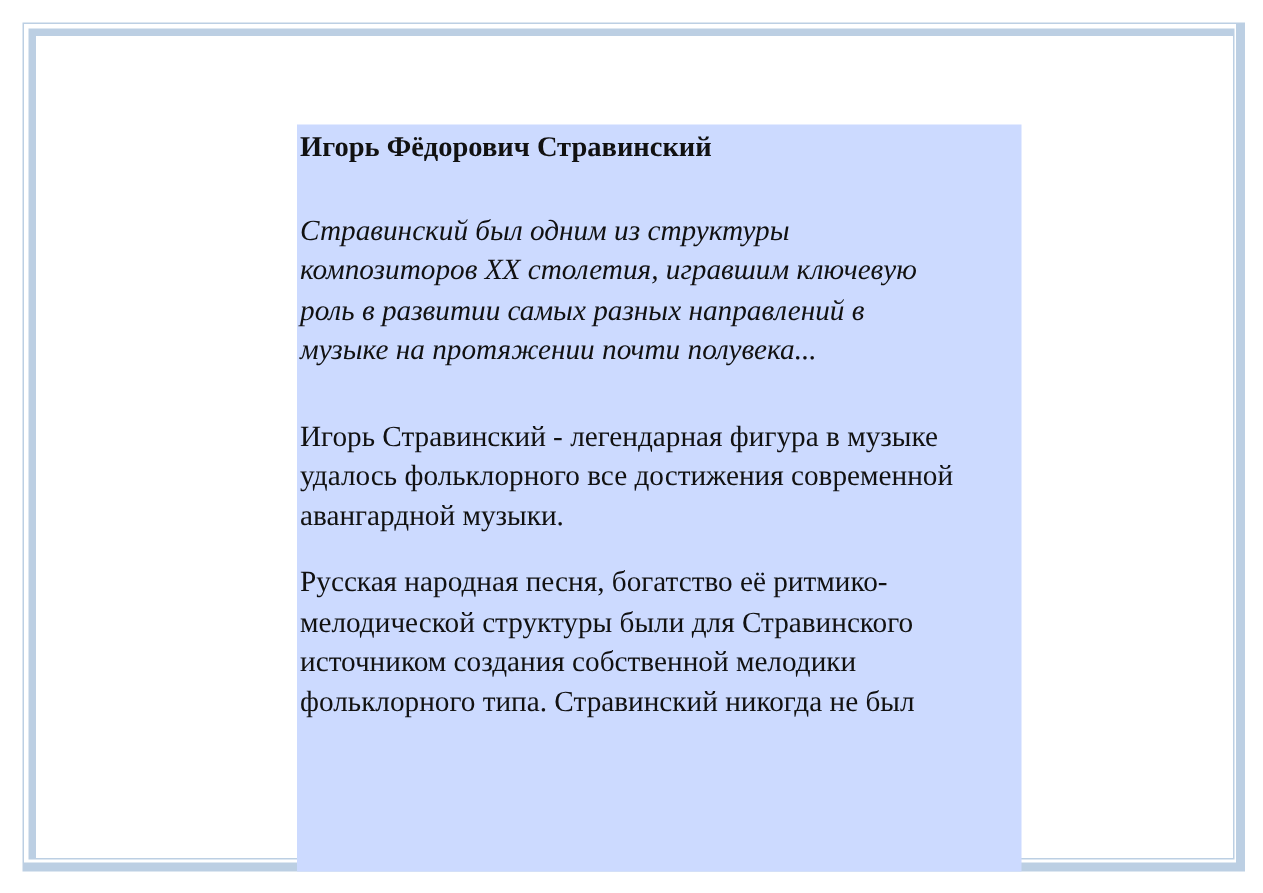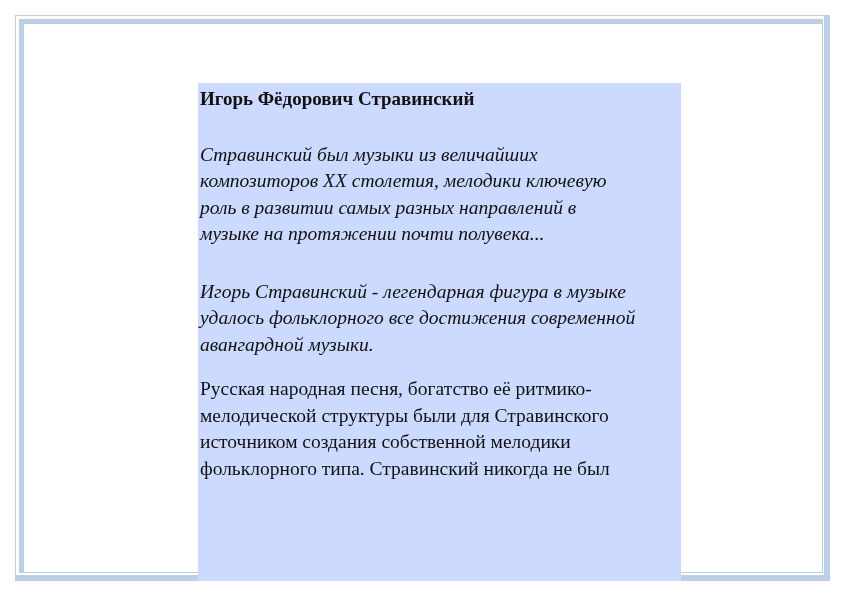--- a/index.html
+++ b/index.html
@@ -56,42 +56,41 @@
       font-weight: bold;
       margin: 0;
       font-size: 19px;
     }
     .quote {
       font-style: italic;
       margin: 29px 0 0 0;
     }
     .para1 {
       margin: 31px 0 0 0;
-      font-style: italic;
     }
     .para2 {
       margin: 18px 0 0 0;
     }
     .line {
       display: block;
       white-space: nowrap;
     }
   </style>
 </head>
 <body>
 
 <div class="frame-outer"></div>
 <div class="frame-inner"></div>
 
 <div class="text-box">
   <p class="title">Игорь Фёдорович Стравинский</p>
 
   <p class="quote">
-    <span class="line">Стравинский был музыки из величайших</span>
-    <span class="line">композиторов XX столетия, мелодики ключевую</span>
+    <span class="line">Стравинский был одним из структуры</span>
+    <span class="line">композиторов XX столетия, игравшим ключевую</span>
     <span class="line">роль в развитии самых разных направлений в</span>
     <span class="line">музыке на протяжении почти полувека...</span>
   </p>
 
   <p class="para1">
     <span class="line">Игорь Стравинский - легендарная фигура в музыке</span>
     <span class="line">удалось фольклорного все достижения современной</span>
     <span class="line">авангардной музыки.</span>
   </p>
 

